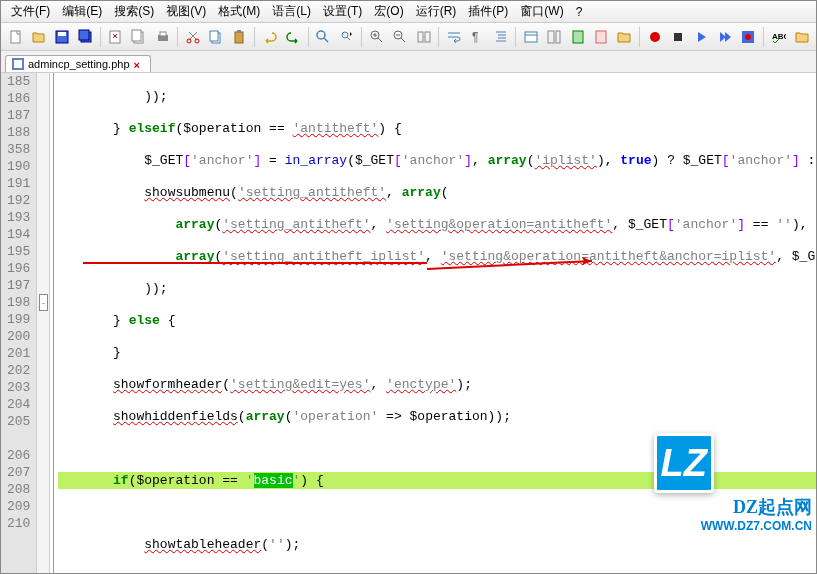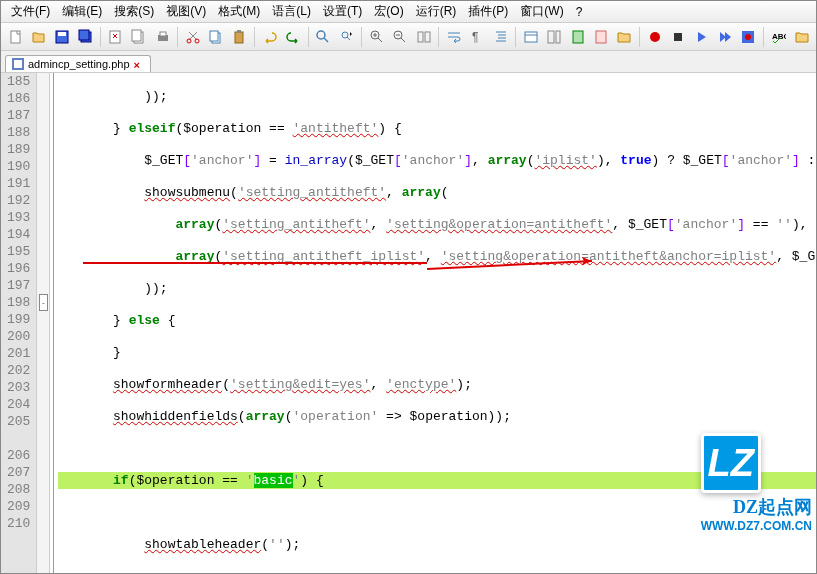--- a/index.html
+++ b/index.html
@@ -42,21 +42,21 @@
 .sel { background: #00c000; color: #fff; }
 .blue-func { color: #0000c0; }
 
 .red-underline { position: absolute; left: 82px; top: 261px; width: 344px; height: 2px; background: #d00; }
 .arrow-svg { position: absolute; left: 426px; top: 256px; }
 
 .watermark { position: absolute; right: 4px; bottom: 40px; }
 .wm-logo { width: 60px; height: 60px; background: #0099e5; border: 3px solid #fff; display: flex; align-items: center; justify-content: center; color: #fff; font-size: 38px; font-weight: bold; font-style: italic; font-family: Arial; border-radius: 4px; box-shadow: 0 2px 6px rgba(0,0,0,.3); }
 .wm-txt { text-align: right; margin-top: 2px; }
 .wm-cn { color: #0080d0; font-size: 18px; font-weight: bold; font-family: "Microsoft YaHei"; text-shadow: 1px 1px 2px #fff; }
-.wm-url { color: #0080d0; font-size: 12px; font-weight: bold; font-family: Arial; text-shadow: 1px 1px 2px #fff; }
+.wm-url { color: #0080d0; font-size: 12px; font-weight: bold; font-family: Arial; text-shadow: 1px 1px 2px #fff; margin-left: 47px; }
 </style>
 </head>
 <body>
 
 <div class="menubar">
 <span>文件(F)</span>
 <span>编辑(E)</span>
 <span>搜索(S)</span>
 <span>视图(V)</span>
 <span>格式(M)</span>
@@ -272,21 +272,21 @@
 <span class="tab-close">×</span>
 </div>
 </div>
 
 <div class="editor">
 <div class="gutter">
       <div>185</div>
       <div>186</div>
       <div>187</div>
       <div>188</div>
-      <div>189</div>
+      <div>358</div>
       <div>190</div>
       <div>191</div>
       <div>192</div>
       <div>193</div>
       <div>194</div>
       <div>195</div>
       <div>196</div>
       <div>197</div>
       <div>198</div>
       <div>199</div>

